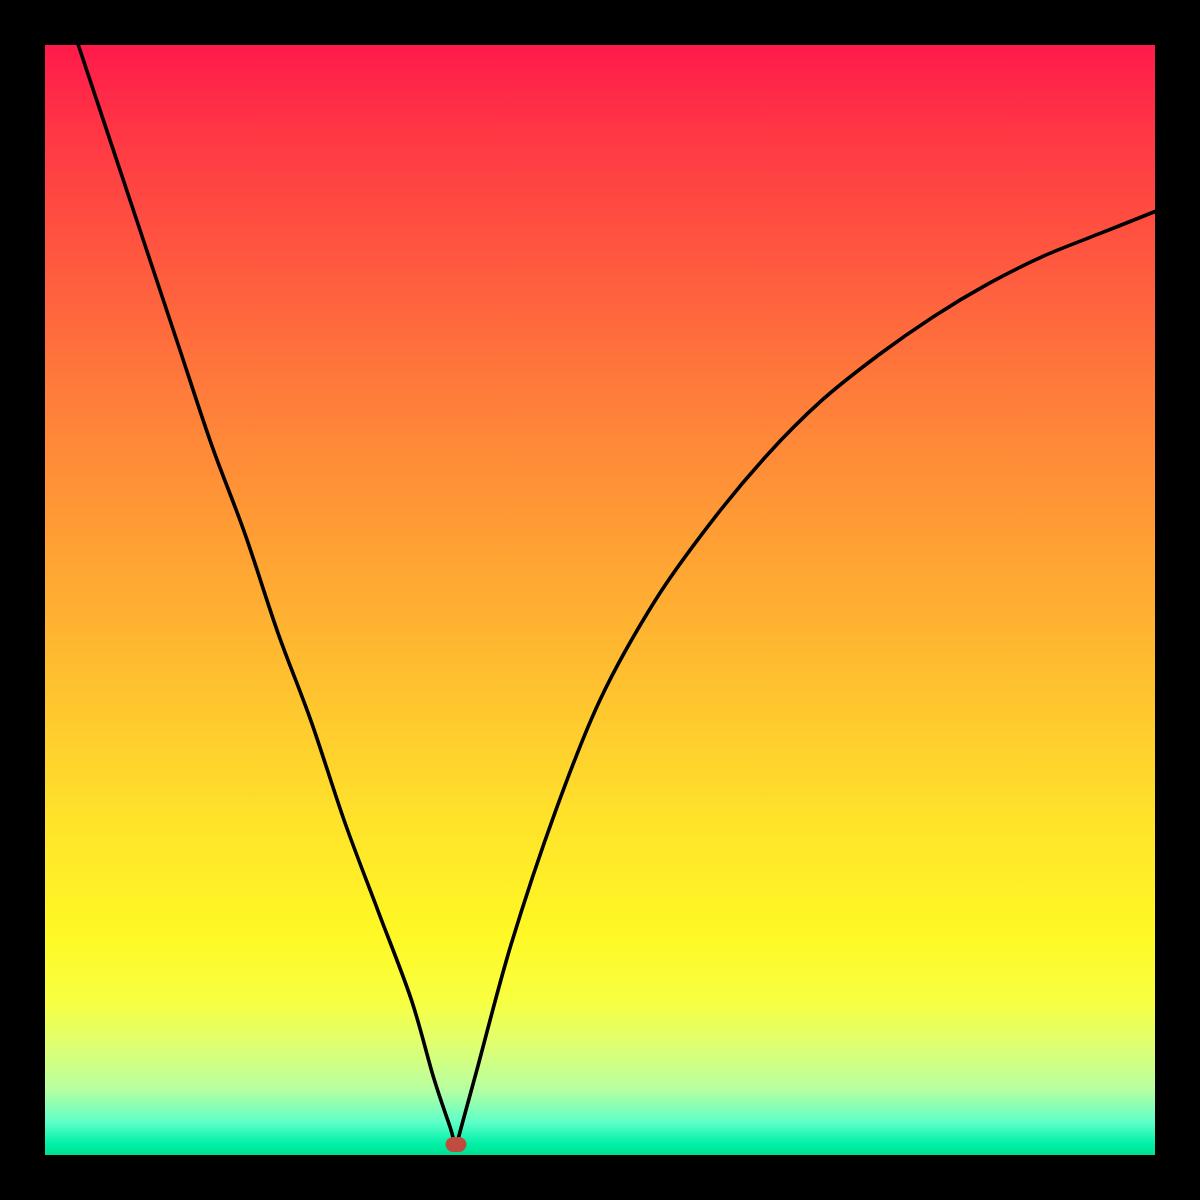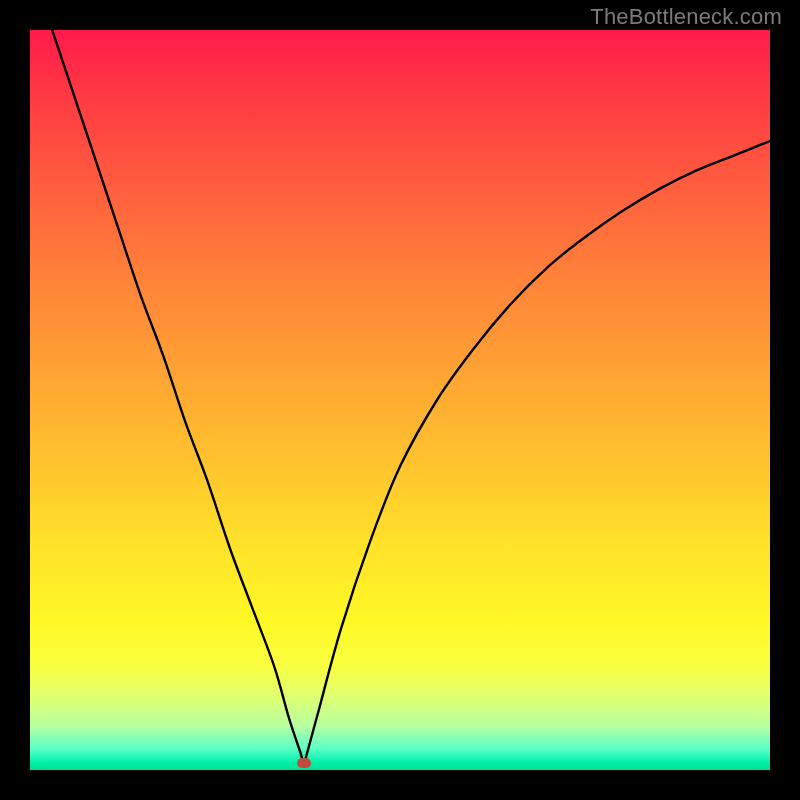--- a/index.html
+++ b/index.html
@@ -59,21 +59,20 @@
     height: 10px;
     border-radius: 5px;
     background: #c24b3f;
     transform: translate(-50%, -50%);
   }
 </style>
 </head>
 <body>
 <div class="frame">
 
-  <div class="watermark">TheBottleneck.com</div>
 
   <div class="plot">
     <div class="gradient"></div>
     <svg class="curve" viewBox="0 0 740 740" preserveAspectRatio="none">
       <path id="curvePath" fill="none" stroke="#000000" stroke-width="2.4" stroke-linecap="round" stroke-linejoin="round" d="M 22.20 0.00 C 25.90 11.10, 37.00 44.40, 44.40 66.60 C 51.80 88.80, 59.20 111.00, 66.60 133.20 C 74.00 155.40, 81.40 177.60, 88.80 199.80 C 96.20 222.00, 103.60 245.43, 111.00 266.40 C 118.40 287.37, 125.80 304.63, 133.20 325.60 C 140.60 346.57, 148.00 371.23, 155.40 392.20 C 162.80 413.17, 170.20 430.43, 177.60 451.40 C 185.00 472.37, 192.40 497.03, 199.80 518.00 C 207.20 538.97, 214.60 557.47, 222.00 577.20 C 229.40 596.93, 238.03 617.90, 244.20 636.40 C 250.37 654.90, 254.68 674.02, 259.00 688.20 C 263.32 702.38, 267.63 714.10, 270.10 721.50 C 272.57 728.90, 272.57 732.60, 273.80 732.60 C 275.03 732.60, 275.03 730.13, 277.50 721.50 C 279.97 712.87, 283.05 701.15, 288.60 680.80 C 294.15 660.45, 302.17 627.77, 310.80 599.40 C 319.43 571.03, 330.53 537.73, 340.40 510.60 C 350.27 483.47, 358.90 460.03, 370.00 436.60 C 381.10 413.17, 394.67 389.73, 407.00 370.00 C 419.33 350.27, 431.67 334.23, 444.00 318.20 C 456.33 302.17, 468.67 287.37, 481.00 273.80 C 493.33 260.23, 505.67 247.90, 518.00 236.80 C 530.33 225.70, 542.67 216.45, 555.00 207.20 C 567.33 197.95, 579.67 189.32, 592.00 181.30 C 604.33 173.28, 616.67 165.88, 629.00 159.10 C 641.33 152.32, 653.67 146.15, 666.00 140.60 C 678.33 135.05, 690.67 130.73, 703.00 125.80 C 715.33 120.87, 733.83 113.47, 740.00 111.00"></path>
     </svg>
     <div id="minDot" class="minpoint" style="left: 273.8px; top: 732.6px; background: rgb(194, 75, 63);"></div>
   </div>
 
 </div>

